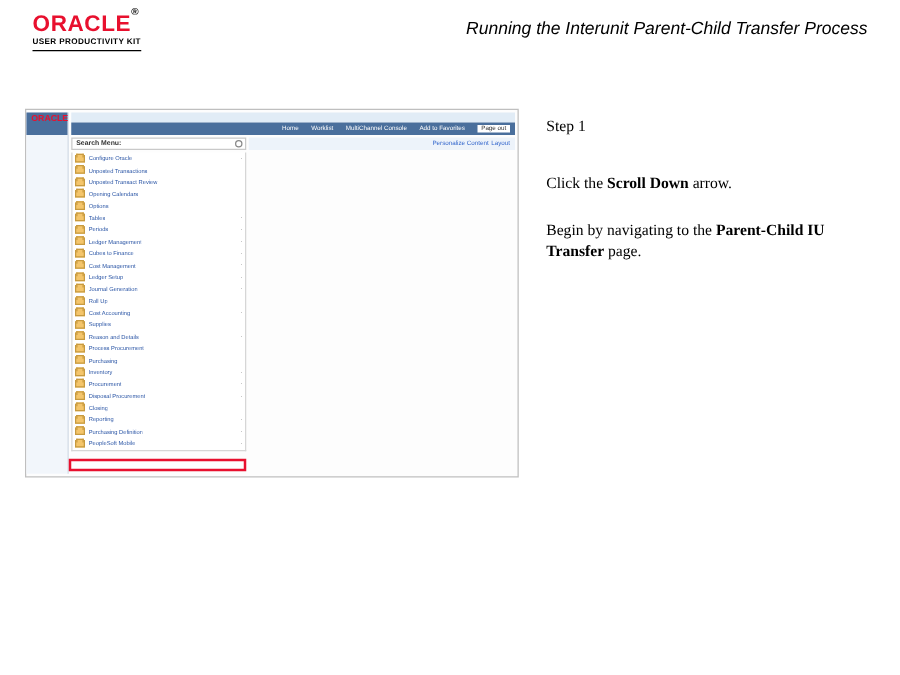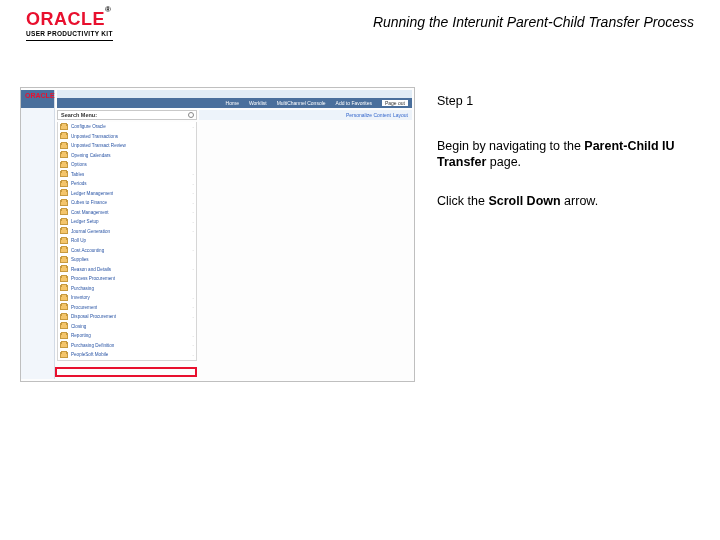--- a/index.html
+++ b/index.html
@@ -10,21 +10,21 @@
   .logo-block { display: flex; flex-direction: column; }
   .oracle-logo { font-family: Arial, sans-serif; font-size: 18px; font-weight: bold; letter-spacing: 0.5px; color: #e8102e; line-height: 1; }
   .oracle-logo .reg { font-size: 8px; vertical-align: top; color: #000; position: relative; top: -4px; }
   .upk-label { font-size: 6.5px; letter-spacing: 0.3px; color: #000; margin-top: 2px; font-weight: bold; }
   .logo-rule { border: 0; border-top: 1px solid #000; width: 100%; margin-top: 3px; }
   .title { font-size: 14px; color: #000; margin-right: 4px; margin-top: 4px; font-style: italic; }
 
   
   .content { display: flex; padding: 38px 10px 0 20px; }
   .screenshot { width: 395px; height: 295px; border: 1px solid #bfbfbf; position: relative; background: #fdfdfd; overflow: hidden; }
-  .instructions { width: 270px; padding: 6px 6px 0 22px; font-size: 12.5px; color: #000; line-height: 1.32; }
+  .instructions { width: 270px; padding: 6px 6px 0 22px; font-size: 12.5px; color: #000; line-height: 1.32; font-family: Liberation Serif, serif; }
   .step-label { margin-bottom: 28px; }
   .para { margin-bottom: 22px; }
   .bold { font-weight: bold; }
 
   
   .ss-logo { position:absolute; left:4px; top:4px; font-size:7px; color:#e8102e; font-weight:bold; }
   .ss-topbar { position:absolute; left:36px; top:2px; right:2px; height:8px; background:#e1ecf6; }
   .ss-topbar2 { position:absolute; left:36px; top:10px; right:2px; height:10px; background:#4a6f9c; display:flex; align-items:center; gap:10px; padding: 0 4px; }
   .ss-links { margin-left:auto; display:flex; gap:10px; }
   .ss-link { font-size:5px; color:#fff; white-space:nowrap; }
@@ -208,20 +208,20 @@
           <span class="ss-item-caret">·</span>
         </div>
         <div class="ss-menu-row"></div>
       </div>
     <div class="ss-highlight"></div>
   </div>
 
   <div class="instructions">
     <div class="step-label">Step 1</div>
     <div class="para">
+      <span>Click the </span><span class="bold">Scroll Down</span><span> arrow.</span>
+    </div>
+    <div class="para">
       <span>Begin by navigating to the </span><span class="bold">Parent-Child IU Transfer</span><span> page.</span>
     </div>
-    <div class="para">
-      <span>Click the </span><span class="bold">Scroll Down</span><span> arrow.</span>
-    </div>
   </div>
 
 </div>
 
 </body></html>

